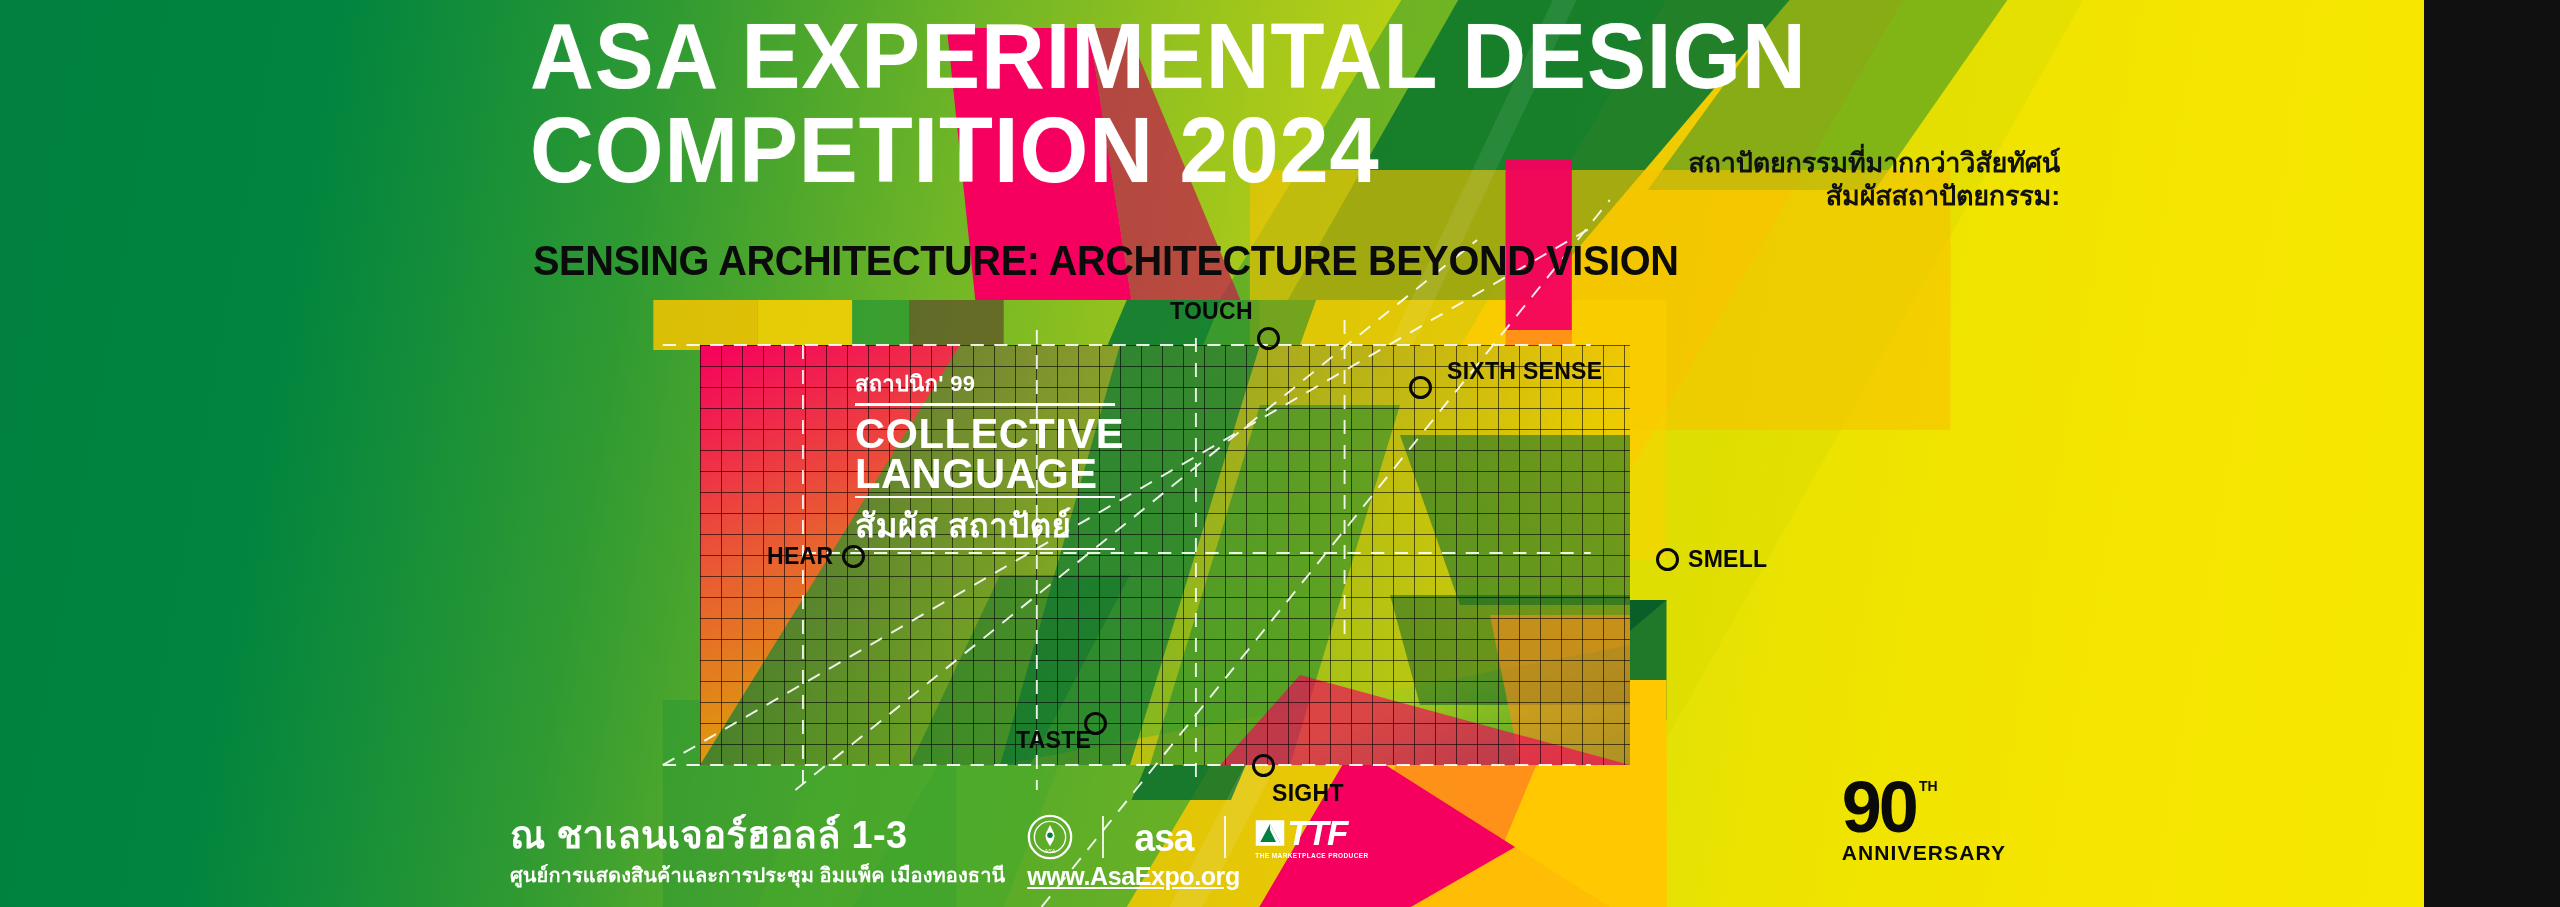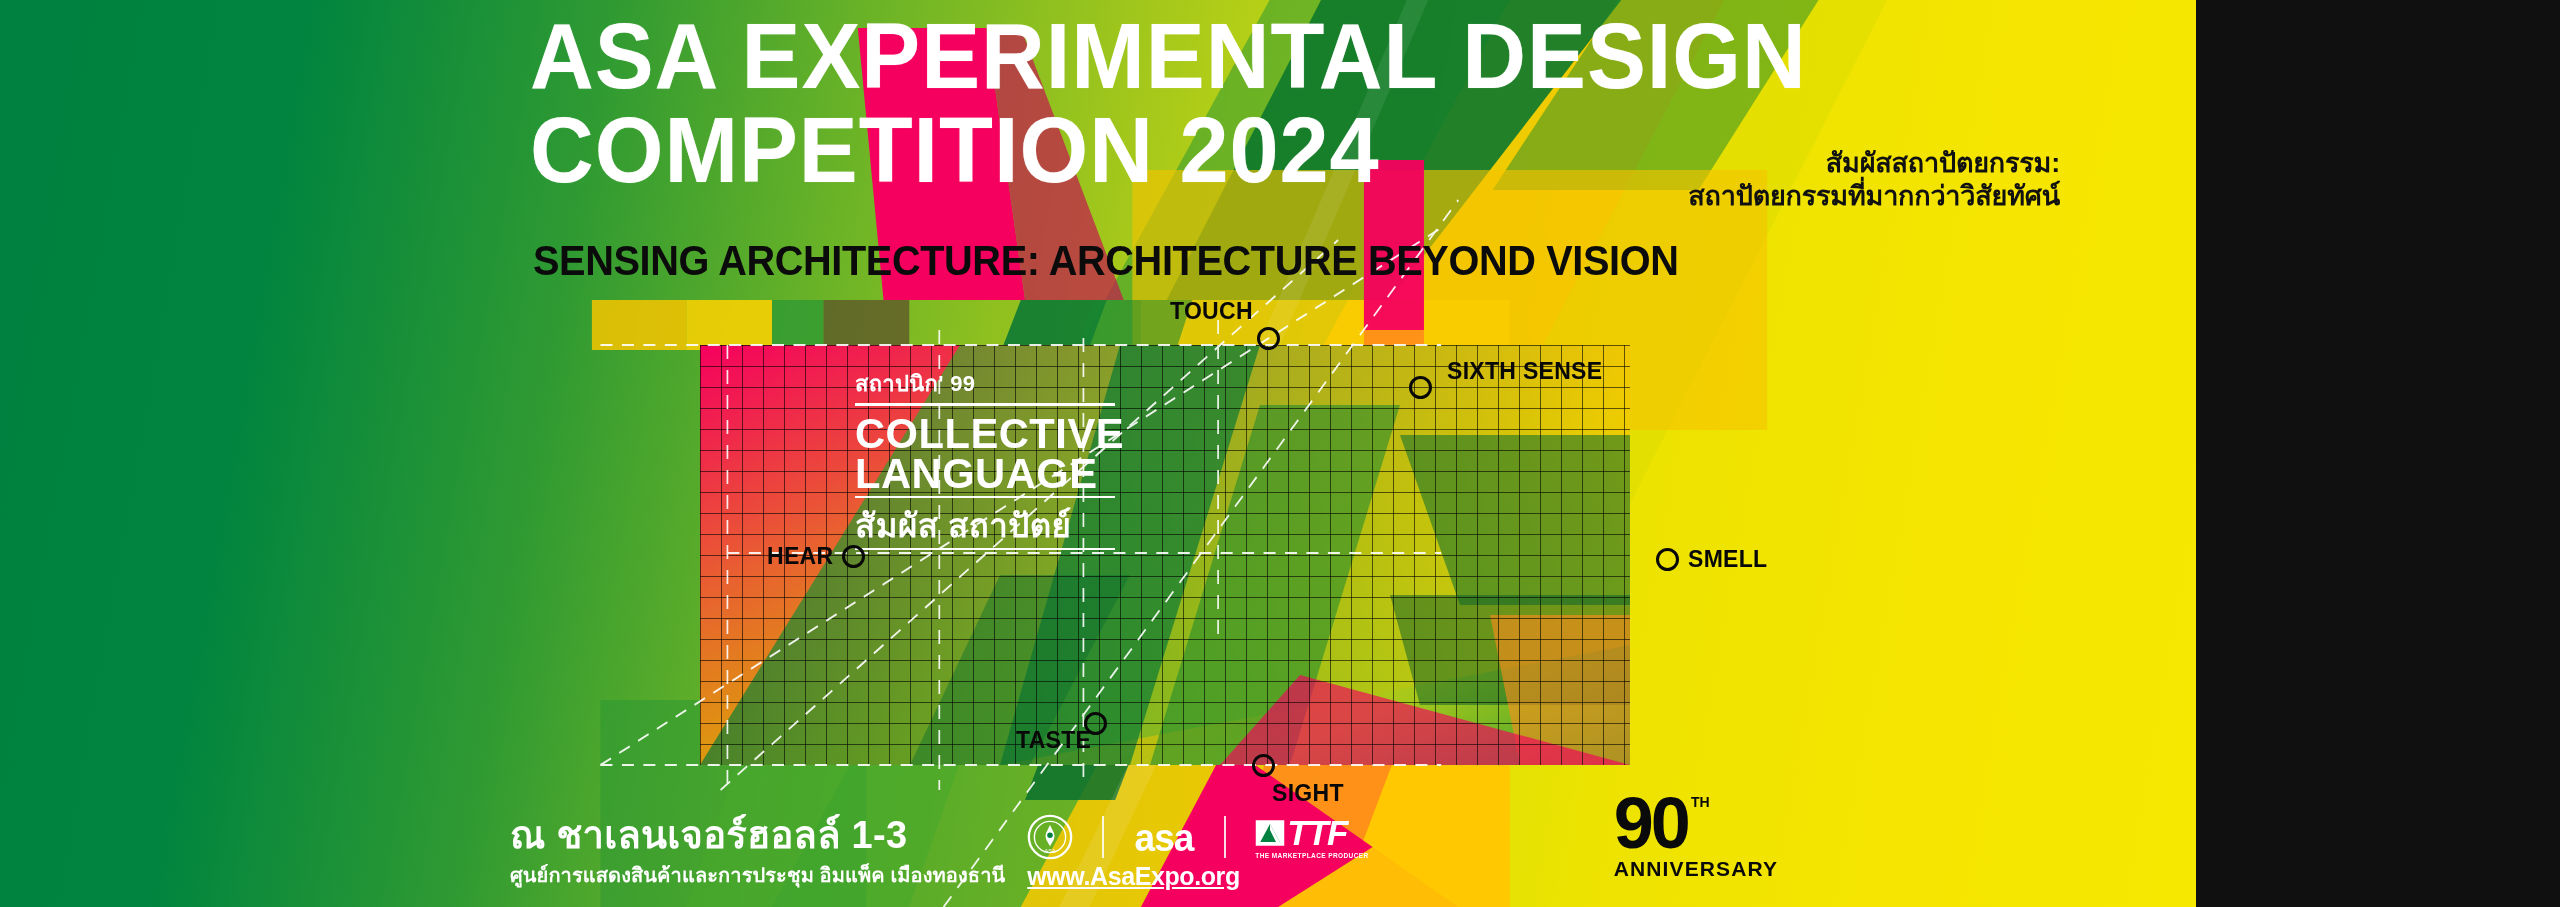--- a/index.html
+++ b/index.html
@@ -2,21 +2,21 @@
 <html lang="th"><head>
 <meta charset="utf-8">
 <title>ASA Experimental Design Competition 2024</title>
 <style>
   * { margin:0; padding:0; box-sizing:border-box; }
   html, body { background:#101010; }
   body { font-family:"Liberation Sans", sans-serif; }
 
   .poster {
     position:relative;
-    width:2196px; height:907px;
+    width:2424px; height:907px;
     overflow:hidden;
     background:linear-gradient(100deg,
       #00813F 0%, #00843F 13%,
       #2F9A32 26%, #6FB526 38%,
       #A8C91A 50%, #D4DE0C 62%,
       #EDE300 74%, #F5E500 86%, #F7E800 100%);
   }
 
   
   .art { position:absolute; inset:0; }
@@ -158,21 +158,21 @@
     font-size:6.5px; color:#fff; letter-spacing:.4px;
     margin-top:2px; font-weight:bold;
   }
   .url {
     font-size:25px; font-weight:bold; color:#fff;
     letter-spacing:-.4px; text-decoration:underline;
   }
 
   
   .anniv {
-    position:absolute; right:418px; bottom:26px;
+    position:absolute; right:418px; bottom:42px;
     color:#0a0a0a; text-align:center;
   }
   .anniv-num {
     display:flex; align-items:flex-start;
     font-size:72px; font-weight:bold;
     line-height:.82; letter-spacing:-3px;
   }
   .anniv-th {
     font-size:14px; font-weight:bold;
     margin-left:3px; margin-top:3px; letter-spacing:0;
@@ -296,22 +296,22 @@
       </g>
     </svg>
   </div>
 
   <div class="headline">
     <div class="hl-line">ASA EXPERIMENTAL DESIGN</div>
     <div class="hl-line second">COMPETITION 2024</div>
   </div>
 
   <div class="thai-sub">
+    <div>สถาปัตยกรรมที่มากกว่าวิสัยทัศน์</div>
     <div>สัมผัสสถาปัตยกรรม:</div>
-    <div>สถาปัตยกรรมที่มากกว่าวิสัยทัศน์</div>
   </div>
 
   <div class="subhead">SENSING ARCHITECTURE: ARCHITECTURE BEYOND VISION</div>
 
   <div class="cl-block">
     <div class="cl-year">สถาปนิก' 99</div>
     <div class="cl-rule"></div>
     <div class="cl-main">COLLECTIVE</div>
     <div class="cl-main">LANGUAGE</div>
     <div class="cl-rule thin"></div>

